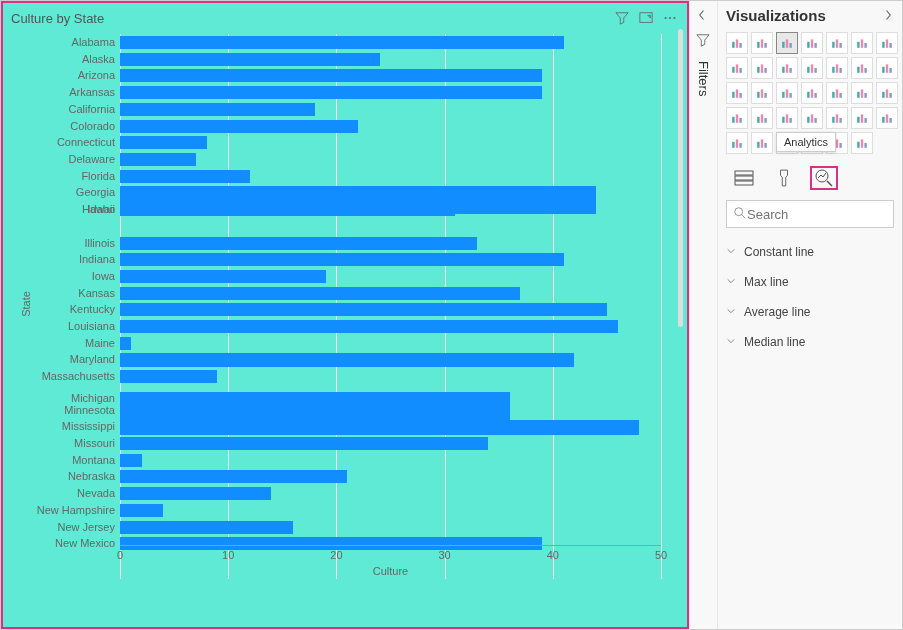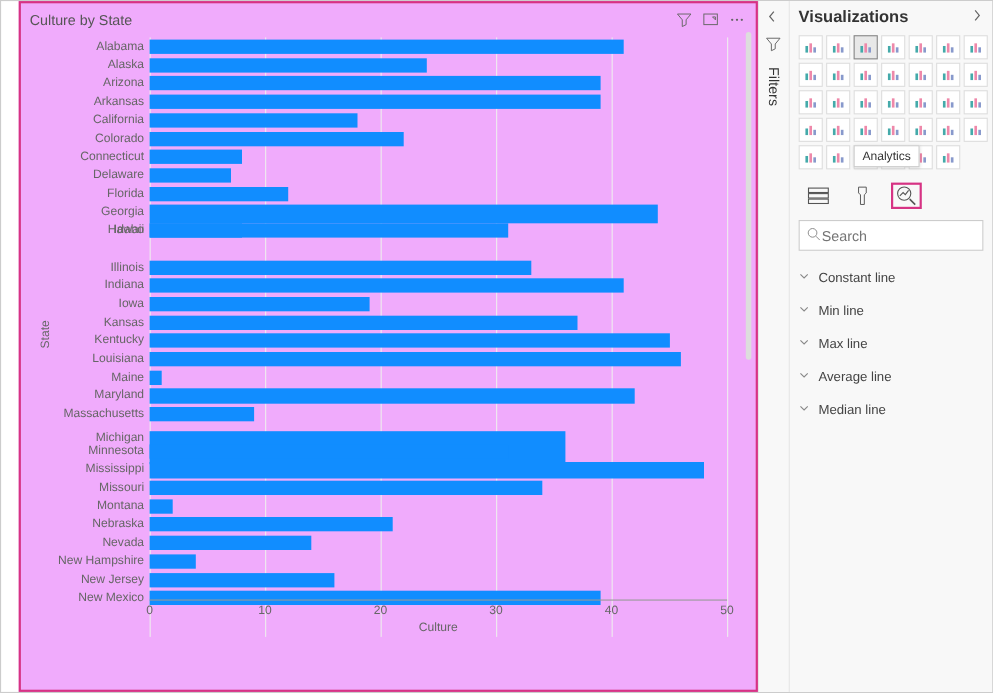--- a/index.html
+++ b/index.html
@@ -11,22 +11,21 @@
       width: 903px;
       height: 630px;
       display: flex;
       border: 1px solid #ccc;
     }
     .chart-area {
       flex: 1;
       border: 2px solid #d63384;
       position: relative;
       padding: 4px 8px 8px 8px;
-      background: #f0abfc;
-      margin-left: 16px;
+      background: #5eead4;
     }
     .chart-header {
       display: flex;
       align-items: center;
       height: 22px;
     }
     .chart-title {
       font-size: 13px;
       color: #555;
       flex: 1;
@@ -295,21 +294,21 @@
           <div class="bar-fill" style="width: 16%; background: rgb(17, 141, 255);"></div>
         </div>
         <div class="bar-row" style="top: 118.968px; height: 13.0335px;">
           <div class="bar-label">Delaware</div>
           <div class="bar-fill" style="width: 14%; background: rgb(17, 141, 255);"></div>
         </div>
         <div class="bar-row" style="top: 135.677px; height: 13.0335px;">
           <div class="bar-label">Florida</div>
           <div class="bar-fill" style="width: 24%; background: rgb(17, 141, 255);"></div>
         </div>
-        <div class="bar-row" style="top: 152.387px; height: 17px;">
+        <div class="bar-row" style="top: 152.387px; height: 28px;">
           <div class="bar-label">Georgia</div>
           <div class="bar-fill" style="width: 88%; background: rgb(17, 141, 255);"></div>
         </div>
         <div class="bar-row" style="top: 169.097px; height: 13.0335px;">
           <div class="bar-label">Hawaii</div>
           <div class="bar-fill" style="width: 16%; background: rgb(17, 141, 255);"></div>
         </div>
         <div class="bar-row" style="top: 169px; height: 13.0335px;">
           <div class="bar-label">Idaho</div>
           <div class="bar-fill" style="width: 62%; background: rgb(17, 141, 255);"></div>
@@ -703,26 +702,20 @@
       <div class="accordion-item">
         <span class="chev"><svg viewBox="0 0 12 12" width="10" height="10">
             <path d="M2 4l4 4 4-4" fill="none" stroke="currentColor" stroke-width="1.2"></path>
           </svg></span>
         <span>Constant line</span>
       </div>
       <div class="accordion-item">
         <span class="chev"><svg viewBox="0 0 12 12" width="10" height="10">
             <path d="M2 4l4 4 4-4" fill="none" stroke="currentColor" stroke-width="1.2"></path>
           </svg></span>
-        <span>Min line</span>
-      </div>
-      <div class="accordion-item">
-        <span class="chev"><svg viewBox="0 0 12 12" width="10" height="10">
-            <path d="M2 4l4 4 4-4" fill="none" stroke="currentColor" stroke-width="1.2"></path>
-          </svg></span>
         <span>Max line</span>
       </div>
       <div class="accordion-item">
         <span class="chev"><svg viewBox="0 0 12 12" width="10" height="10">
             <path d="M2 4l4 4 4-4" fill="none" stroke="currentColor" stroke-width="1.2"></path>
           </svg></span>
         <span>Average line</span>
       </div>
       <div class="accordion-item">
         <span class="chev"><svg viewBox="0 0 12 12" width="10" height="10">

